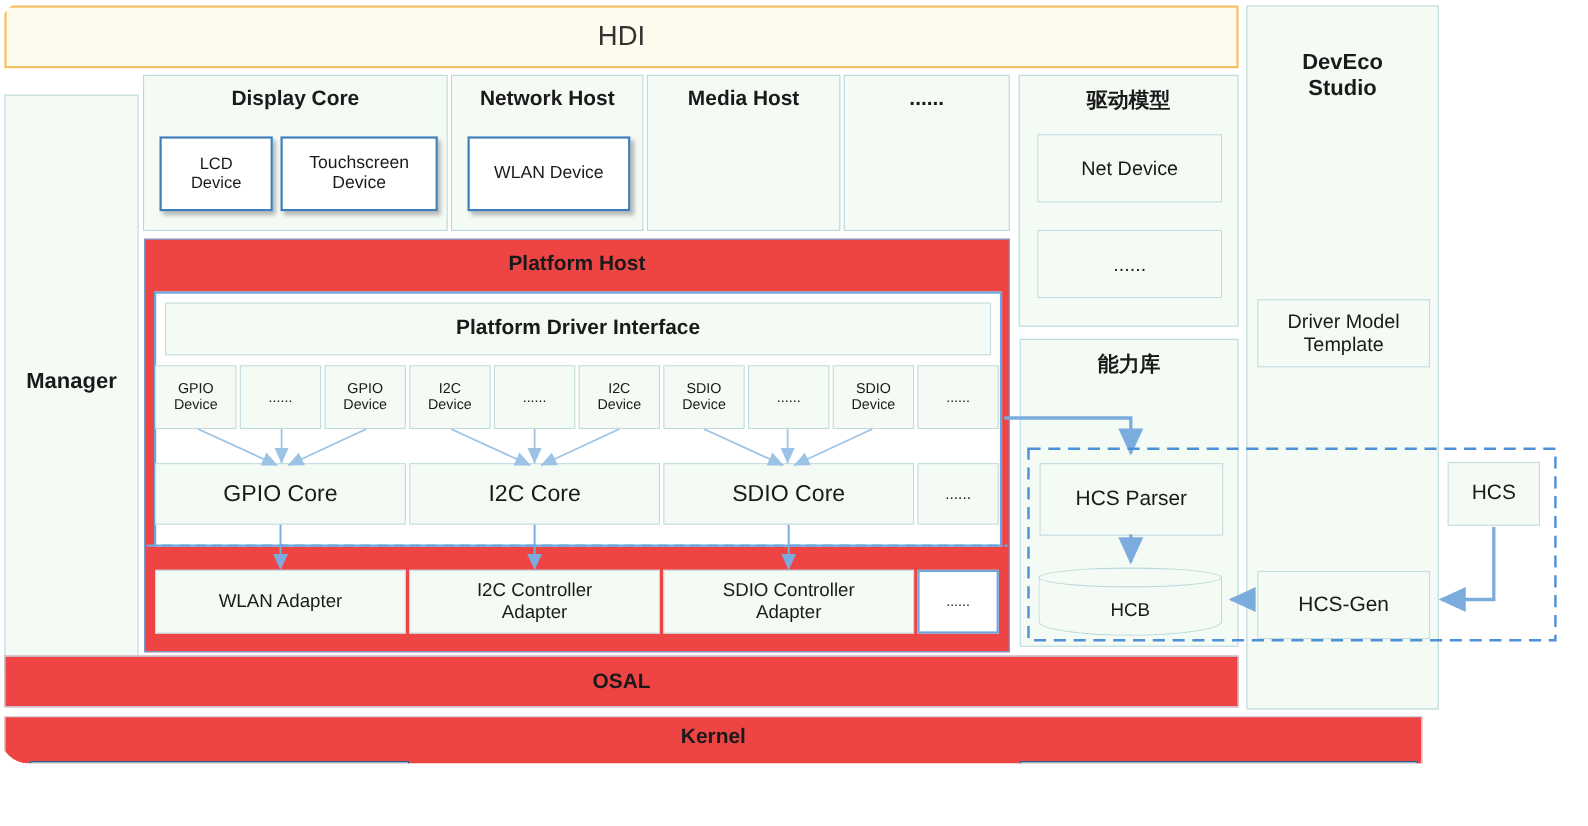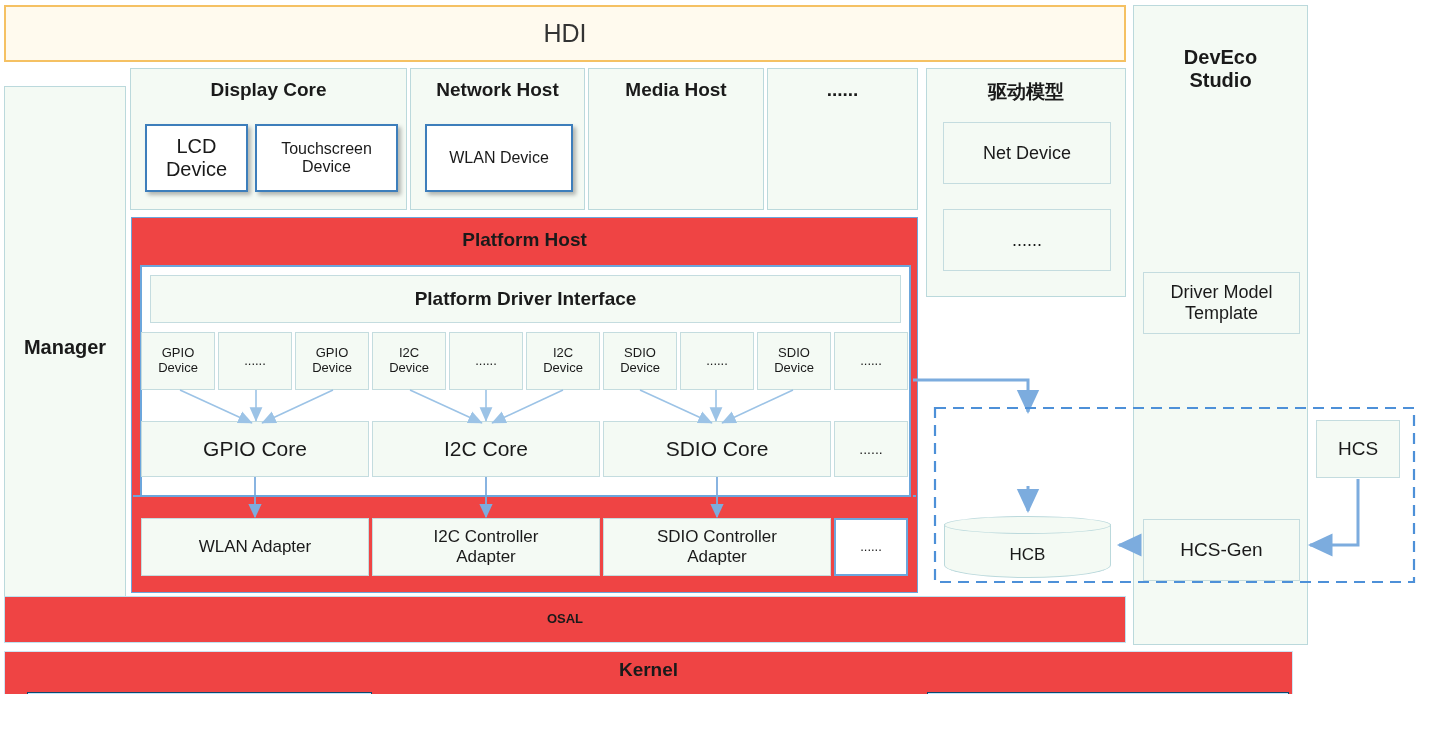--- a/index.html
+++ b/index.html
@@ -1,17 +1,17 @@
 <!DOCTYPE html>
 <html><head>
 <meta charset="utf-8">
 <style>
   html,body{margin:0;padding:0;background:#ffffff;}
   body{font-family:"Liberation Sans","DejaVu Sans",sans-serif;color:#1a1a1a;}
-  #stage{position:relative;width:1444px;height:694px;overflow:hidden;background:#fff;}
+  #stage{position:relative;width:1444px;height:694px;overflow:hidden;background:#fff;border-radius:26px;}
   .abs{position:absolute;box-sizing:border-box;}
   .ctr{display:flex;align-items:center;justify-content:center;text-align:center;line-height:1.15;}
 
   
   .mint{background:#F4FAF4;border:1px solid #BBD9DC;}
   .mint2{background:#F4FAF4;border:1px solid #C4DCDF;}
   .cyanband{background:#ef4444;border:1px solid #6CA6DC;}
   .hdi{background:#FFFAEE;border:2px solid #F5C163;}
   .whitebox{background:#FFFFFF;border:2px solid #3D7EBB;box-shadow:3px 3px 4px rgba(0,0,0,.28);}
   .kernelbox{background:#ef4444;border:1px solid #CFE4F3;}
@@ -29,21 +29,21 @@
   <div class="abs hdi ctr" style="left:4px;top:5px;width:1122px;height:57px;">
     <span class="ctr" style="font-size:25px;color:#333;">HDI</span>
   </div>
 
   <div class="abs mint ctr" style="left:4px;top:70px;width:122px;height:523px;margin-top:16px;">
     <span class="b" style="font-size:20px;">Manager</span>
   </div>
 
   <div class="abs mint" style="left:130px;top:68px;width:277px;height:142px;">
     <div class="ctr b" style="position:absolute;left:0;top:8px;width:100%;height:26px;font-size:19px;">Display Core</div>
-    <div class="abs whitebox ctr" style="left:14px;top:55px;width:103px;height:68px;font-size:20px;flex-direction:column;text-align:right;">
+    <div class="abs whitebox ctr" style="left:14px;top:55px;width:103px;height:68px;font-size:15px;flex-direction:column;text-align:right;">
       <span>LCD</span>
       <span>Device</span>
     </div>
     <div class="abs whitebox ctr" style="left:124px;top:55px;width:143px;height:68px;font-size:16px;flex-direction:column;">
       <span>Touchscreen</span>
       <span>Device</span>
     </div>
   </div>
 
   <div class="abs mint" style="left:410px;top:68px;width:175px;height:142px;">
@@ -64,20 +64,26 @@
   <div class="abs mint" style="left:926px;top:68px;width:200px;height:229px;">
     <div class="ctr b" style="position:absolute;left:0;top:9px;width:100%;height:28px;font-size:19px;">驱动模型</div>
     <div class="abs mint2 ctr" style="left:16px;top:53px;width:168px;height:62px;font-size:18px;">
       <span>Net Device</span>
     </div>
     <div class="abs mint2 ctr" style="left:16px;top:140px;width:168px;height:62px;font-size:18px;">
       <span>......</span>
     </div>
   </div>
 
+  <div class="abs mint" style="left:927px;top:308px;width:199px;height:280px;">
+    <div class="ctr b" style="position:absolute;left:0;top:9px;width:100%;height:28px;font-size:19px;">能力库</div>
+    <div class="abs mint2 ctr" style="left:17px;top:112px;width:167px;height:66px;font-size:19px;">
+      <span>HCS Parser</span>
+    </div>
+  </div>
 
   <div class="abs" style="left:944px;top:516px;width:167px;height:62px;">
     <div class="abs" style="left:0;top:8px;width:167px;height:54px;background:#F4FAF4;border-left:1px solid #BBD9DC;border-right:1px solid #BBD9DC;border-bottom:1px solid #BBD9DC;border-radius:0 0 83px 83px / 0 0 13px 13px;box-sizing:border-box;"></div>
     <div class="abs" style="left:0;top:0px;width:167px;height:18px;background:#F4FAF4;border:1px solid #BBD9DC;border-radius:50%;box-sizing:border-box;"></div>
     <div class="abs ctr" style="left:0;top:22px;width:167px;height:34px;font-size:17px;">
       <span>HCB</span>
     </div>
   </div>
 
   <div class="abs mint2 ctr" style="left:1316px;top:420px;width:84px;height:58px;font-size:19px;">
@@ -173,21 +179,21 @@
       <div class="abs mint2 ctr" style="left: 603px; top: 518px; width: 228px; height: 58px; font-size: 17px; flex-direction: column;">
         <span>SDIO Controller</span>
         <span>Adapter</span>
       </div>
       <div class="abs bluebox ctr" style="left: 834px; top: 518px; width: 74px; height: 58px; font-size: 13px; flex-direction: column;">
         <span>......</span>
       </div>
     </div>
 
   <div class="abs cyanband ctr" style="left:4px;top:596px;width:1122px;height:47px;border:1px solid #BDE2F0;">
-    <span class="b" style="font-size:13px;">OSAL</span>
+    <span class="b" style="font-size:19px;">OSAL</span>
   </div>
 
   <div class="abs kernelbox" style="left:4px;top:651px;width:1289px;height:96px;">
     <div class="ctr b" style="position:absolute;left:0;top:5px;width:100%;height:26px;font-size:19px;">Kernel</div>
     <div class="abs kernelchip ctr b" style="left:22px;top:40px;width:345px;height:43px;font-size:19px;">
       <span>Linux</span>
     </div>
     <div class="abs kernelchip ctr b" style="left:468px;top:40px;width:374px;height:43px;font-size:19px;margin-top:18px;">
       <span>RTOS</span>
     </div>

